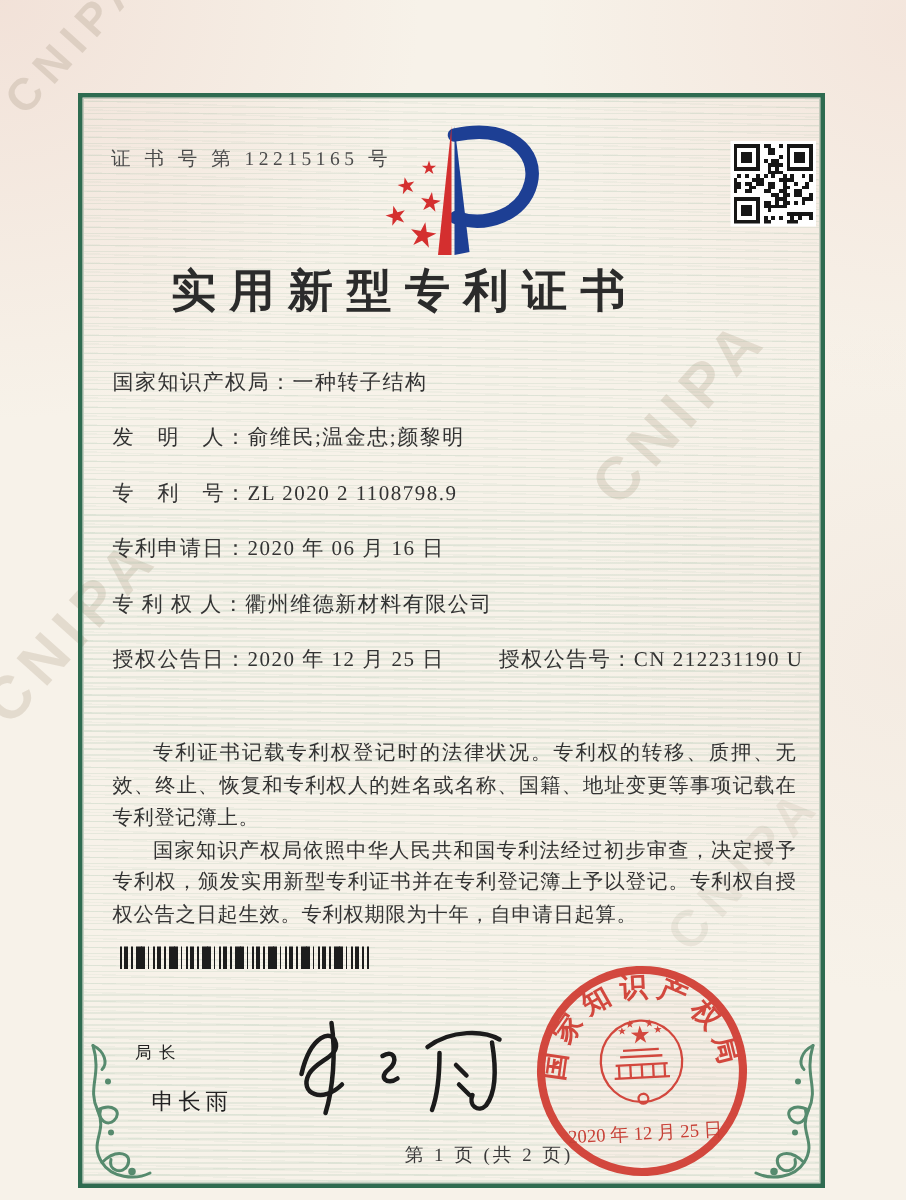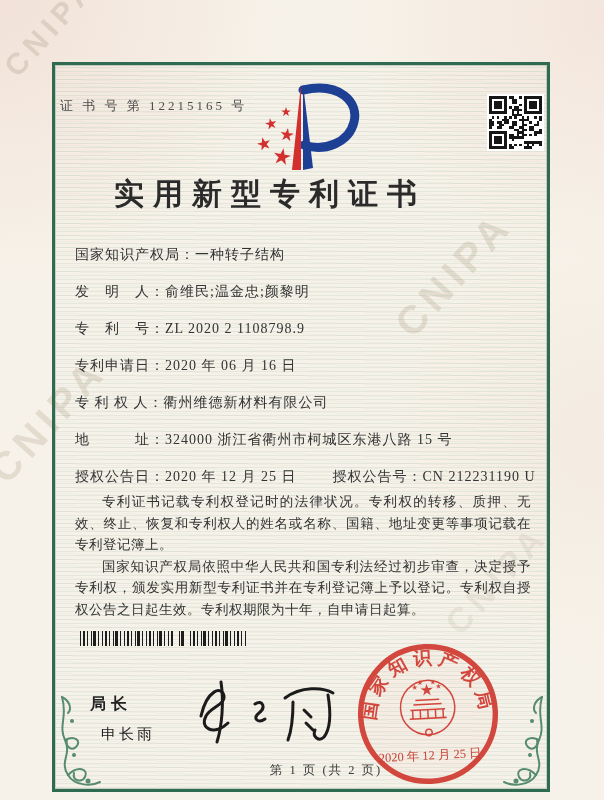--- a/index.html
+++ b/index.html
@@ -28,21 +28,21 @@
     box-shadow: inset 0 0 0 1px rgba(46,107,80,0.25);
   }
   .guilloche {
     position:absolute; left:56px; top:66px; width:490px; height:722px;
     background:
       repeating-linear-gradient(0deg, rgba(125,172,142,0.15) 0 1px, transparent 1px 4px),
       repeating-linear-gradient(2deg, rgba(125,172,142,0.07) 0 1px, transparent 1px 6px);
     pointer-events:none;
   }
   .cert-no {
-    position:absolute; left:60px; top:97px; font-size:13px; letter-spacing:3px;
+    position:absolute; left:74px; top:97px; font-size:13px; letter-spacing:3px;
     color:#4c4c4c;
   }
   .logo { position:absolute; left:240px; top:82px; width:130px; height:92px; }
   .qr { position:absolute; left:487px; top:94px; width:57px; height:57px; background:#fff; padding:2px; }
   .qr svg { width:100%; height:100%; display:block; }
   .title {
     position:absolute; left:0; top:174px; width:540px; text-align:center;
     font-size:30px; font-weight:bold; letter-spacing:9px; color:#2b2b2b;
   }
   .fields { position:absolute; left:75px; top:246px; width:460px; }
@@ -54,21 +54,21 @@
   .para {
     font-size:13.5px; line-height:1.6; color:#333; text-align:justify;
     text-indent:2em; letter-spacing:0.5px;
   }
   .barcode {
     position:absolute; left:80px; top:631px; width:166px; height:15px;
     background:
       repeating-linear-gradient(90deg,#1d1d1d 0 1.5px,transparent 1.5px 3px,#1d1d1d 3px 5.5px,transparent 5.5px 7.5px,#1d1d1d 7.5px 8.5px,transparent 8.5px 11px),
       repeating-linear-gradient(90deg,transparent 0 13px,#1d1d1d 13px 15px,transparent 15px 22px);
   }
-  .director-title { position:absolute; left:90px; top:694px; font-size:16px; font-weight:700; letter-spacing:5px; color:#222; }
+  .director-title { position:absolute; left:90px; top:694px; font-size:11px; font-weight:400; letter-spacing:5px; color:#222; }
   .director-name  { position:absolute; left:101px; top:725px; font-size:15px; font-weight:400; letter-spacing:3px; color:#222; }
   .signature { position:absolute; left:185px; top:676px; width:165px; height:74px; }
   .seal { position:absolute; left:352px; top:638px; width:152px; height:152px; transform:rotate(-3deg); opacity:0.92; }
   .ornament { position:absolute; width:62px; height:97px; }
   .orn-br { left:486px; top:693px; }
   .orn-bl { left:56px; top:693px; transform:scaleX(-1); }
   .footer {
     position:absolute; left:0; top:762px; width:604px; text-align:center;
     font-size:12.5px; letter-spacing:2px; color:#3a3a3a;padding-left:48px;
   }
@@ -246,23 +246,20 @@
     <div class="field-row">
       <span class="field-label">专　利　号：</span><span class="field-value">ZL 2020 2 1108798.9</span>
     </div>
     <div class="field-row">
       <span class="field-label">专利申请日：</span><span class="field-value">2020 年 06 月 16 日</span>
     </div>
     <div class="field-row">
       <span class="field-label">专 利 权 人：</span><span class="field-value">衢州维德新材料有限公司</span>
     </div>
     <div class="field-row">
-      <span class="field-label">地　　　址：</span><span class="field-value">324000 浙江省衢州市柯城区东港八路 15 号</span>
-    </div>
-    <div class="field-row">
       <span class="field-label">授权公告日：</span><span class="field-value">2020 年 12 月 25 日</span><span class="field-label grant-pair2">授权公告号：</span><span class="field-value">CN 212231190 U</span>
     </div>
   </div>
 
   <div class="paras">
     <p class="para">专利证书记载专利权登记时的法律状况。专利权的转移、质押、无效、终止、恢复和专利权人的姓名或名称、国籍、地址变更等事项记载在专利登记簿上。</p>
     <p class="para">国家知识产权局依照中华人民共和国专利法经过初步审查，决定授予专利权，颁发实用新型专利证书并在专利登记簿上予以登记。专利权自授权公告之日起生效。专利权期限为十年，自申请日起算。</p>
   </div>
 
   <div class="barcode"></div>

